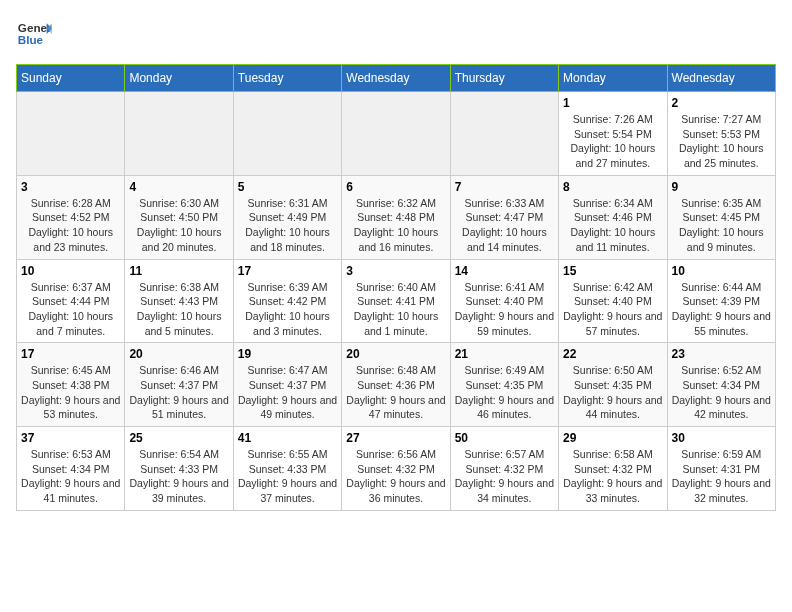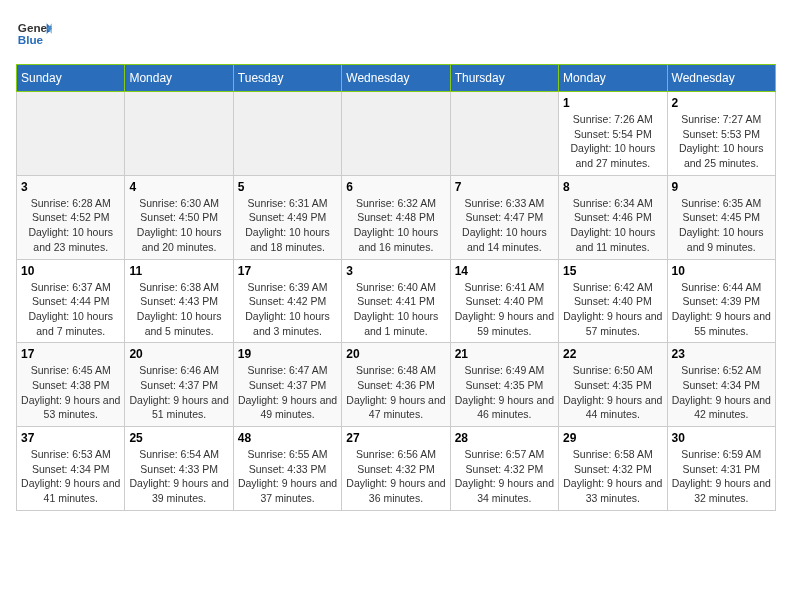--- a/index.html
+++ b/index.html
@@ -215,29 +215,29 @@
       <tr>
         <td>
           <span class="day-number">37</span>
           <div class="day-info">Sunrise: 6:53 AM<br>Sunset: 4:34 PM<br>Daylight: 9 hours and 41 minutes.</div>
         </td>
         <td>
           <span class="day-number">25</span>
           <div class="day-info">Sunrise: 6:54 AM<br>Sunset: 4:33 PM<br>Daylight: 9 hours and 39 minutes.</div>
         </td>
         <td>
-          <span class="day-number">48</span>
+          <span class="day-number">41</span>
           <div class="day-info">Sunrise: 6:55 AM<br>Sunset: 4:33 PM<br>Daylight: 9 hours and 37 minutes.</div>
         </td>
         <td>
           <span class="day-number">27</span>
           <div class="day-info">Sunrise: 6:56 AM<br>Sunset: 4:32 PM<br>Daylight: 9 hours and 36 minutes.</div>
         </td>
         <td>
-          <span class="day-number">28</span>
+          <span class="day-number">50</span>
           <div class="day-info">Sunrise: 6:57 AM<br>Sunset: 4:32 PM<br>Daylight: 9 hours and 34 minutes.</div>
         </td>
         <td>
           <span class="day-number">29</span>
           <div class="day-info">Sunrise: 6:58 AM<br>Sunset: 4:32 PM<br>Daylight: 9 hours and 33 minutes.</div>
         </td>
         <td>
           <span class="day-number">30</span>
           <div class="day-info">Sunrise: 6:59 AM<br>Sunset: 4:31 PM<br>Daylight: 9 hours and 32 minutes.</div>
         </td>

